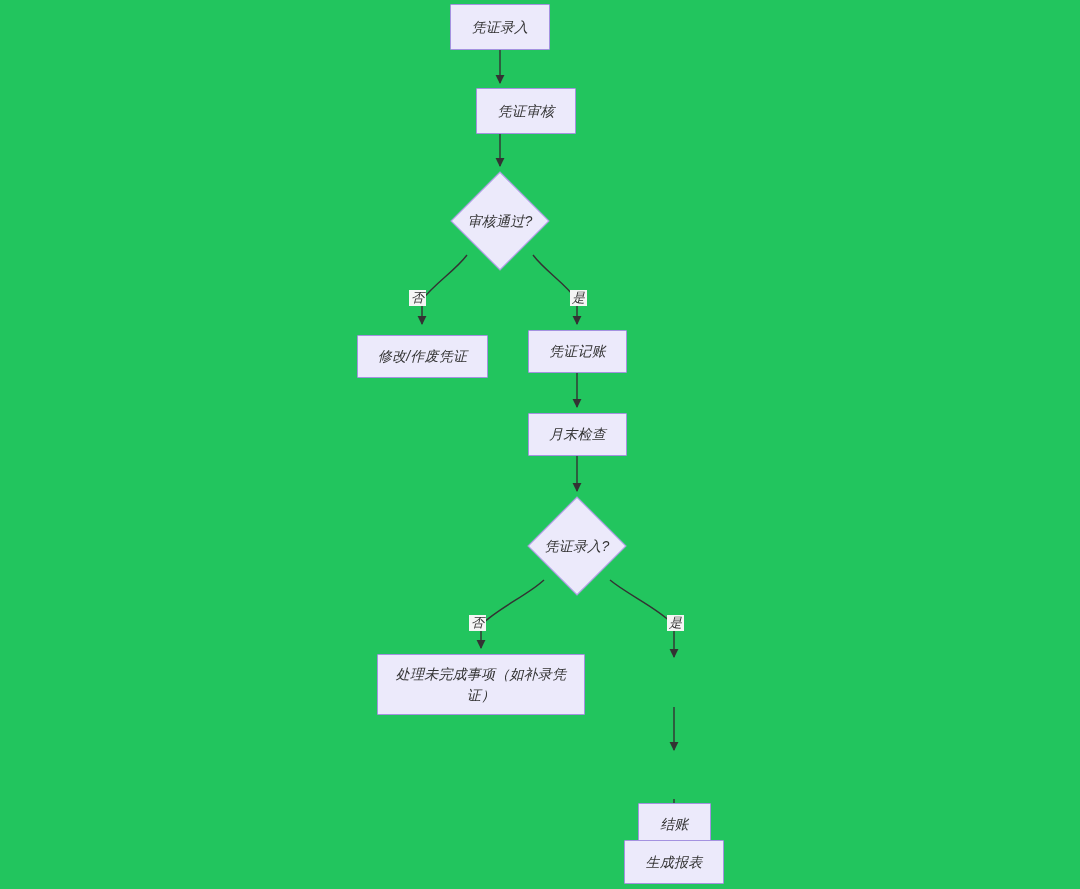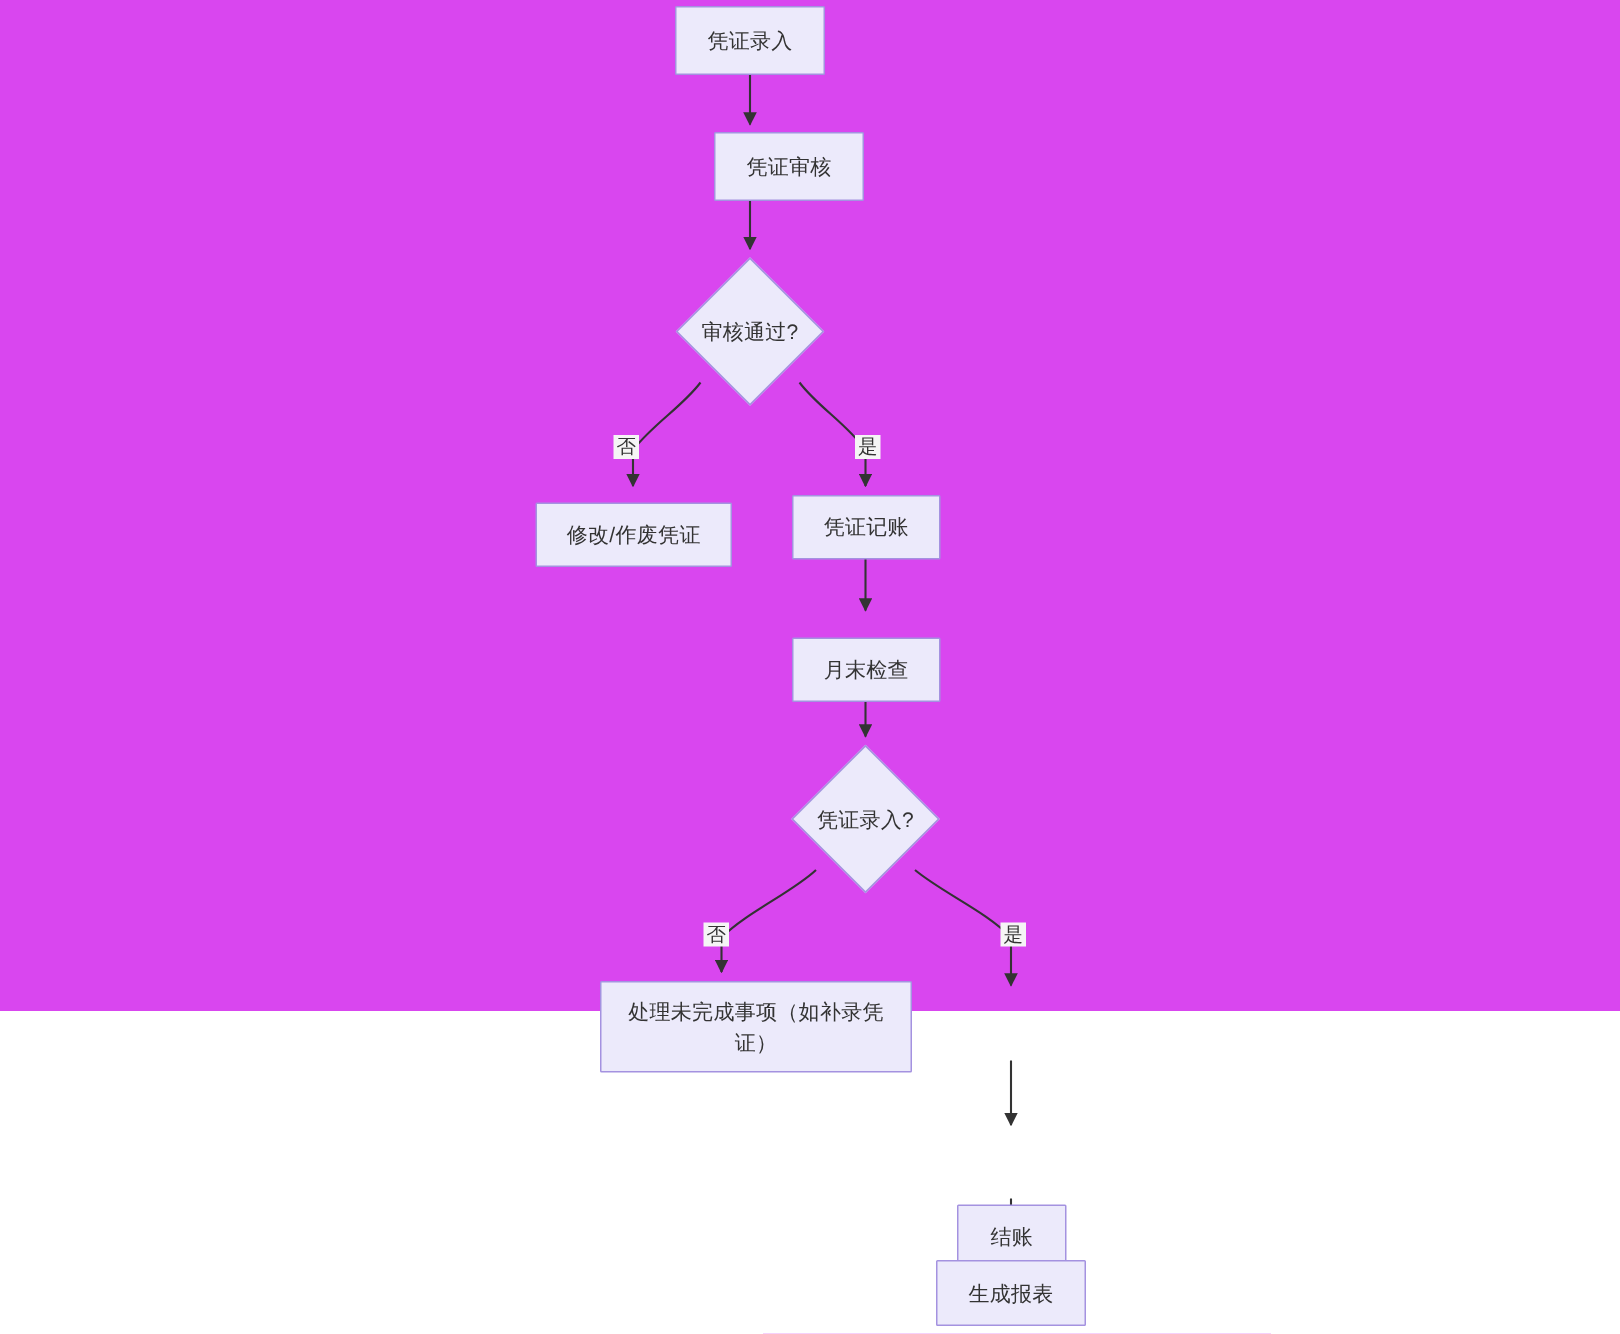--- a/index.html
+++ b/index.html
@@ -10,22 +10,23 @@
   }
   body {
     width: 1080px;
     height: 889px;
     font-family: "Liberation Sans", "DejaVu Sans", sans-serif;
     overflow: hidden;
   }
   #diagram {
     position: relative;
     width: 1080px;
-    height: 674px;
-    background: #d946ef;
+    height: 889px;
+    background: #22c55e;
+    font-style: italic;
   }
   svg.edges {
     position: absolute;
     top: 0;
     left: 0;
     width: 1080px;
     height: 889px;
     pointer-events: none;
   }
   .node {
@@ -122,30 +123,30 @@
   </div>
 
   <div class="node rect" style="left:357px; top:335px; width:131px; height:43px;">
     <span class="node-label">修改/作废凭证</span>
   </div>
 
   <div class="node rect" style="left:528px; top:330px; width:99px; height:43px;">
     <span class="node-label">凭证记账</span>
   </div>
 
-  <div class="node rect" style="left:528px; top:413px; width:99px; height:43px;margin-top:12px;">
+  <div class="node rect" style="left:528px; top:413px; width:99px; height:43px;">
     <span class="node-label">月末检查</span>
   </div>
 
   <div class="node diamond" style="left:542px; top:511px; width:70px; height:70px;">
     <span class="dshape"></span>
     <span class="node-label">凭证录入?</span>
   </div>
 
-  <div class="node rect" style="left:377px; top:654px; width:208px; height:61px;margin-left:23px;">
+  <div class="node rect" style="left:377px; top:654px; width:208px; height:61px;">
     <span class="node-label">处理未完成事项（如补录凭证）</span>
   </div>
 
 
   <div class="node rect" style="left:638px; top:756px; width:73px; height:43px;margin-top:47px;">
     <span class="node-label">结账</span>
   </div>
 
   <div class="node rect" style="left:624px; top:840px; width:100px; height:44px;">
     <span class="node-label">生成报表</span>

